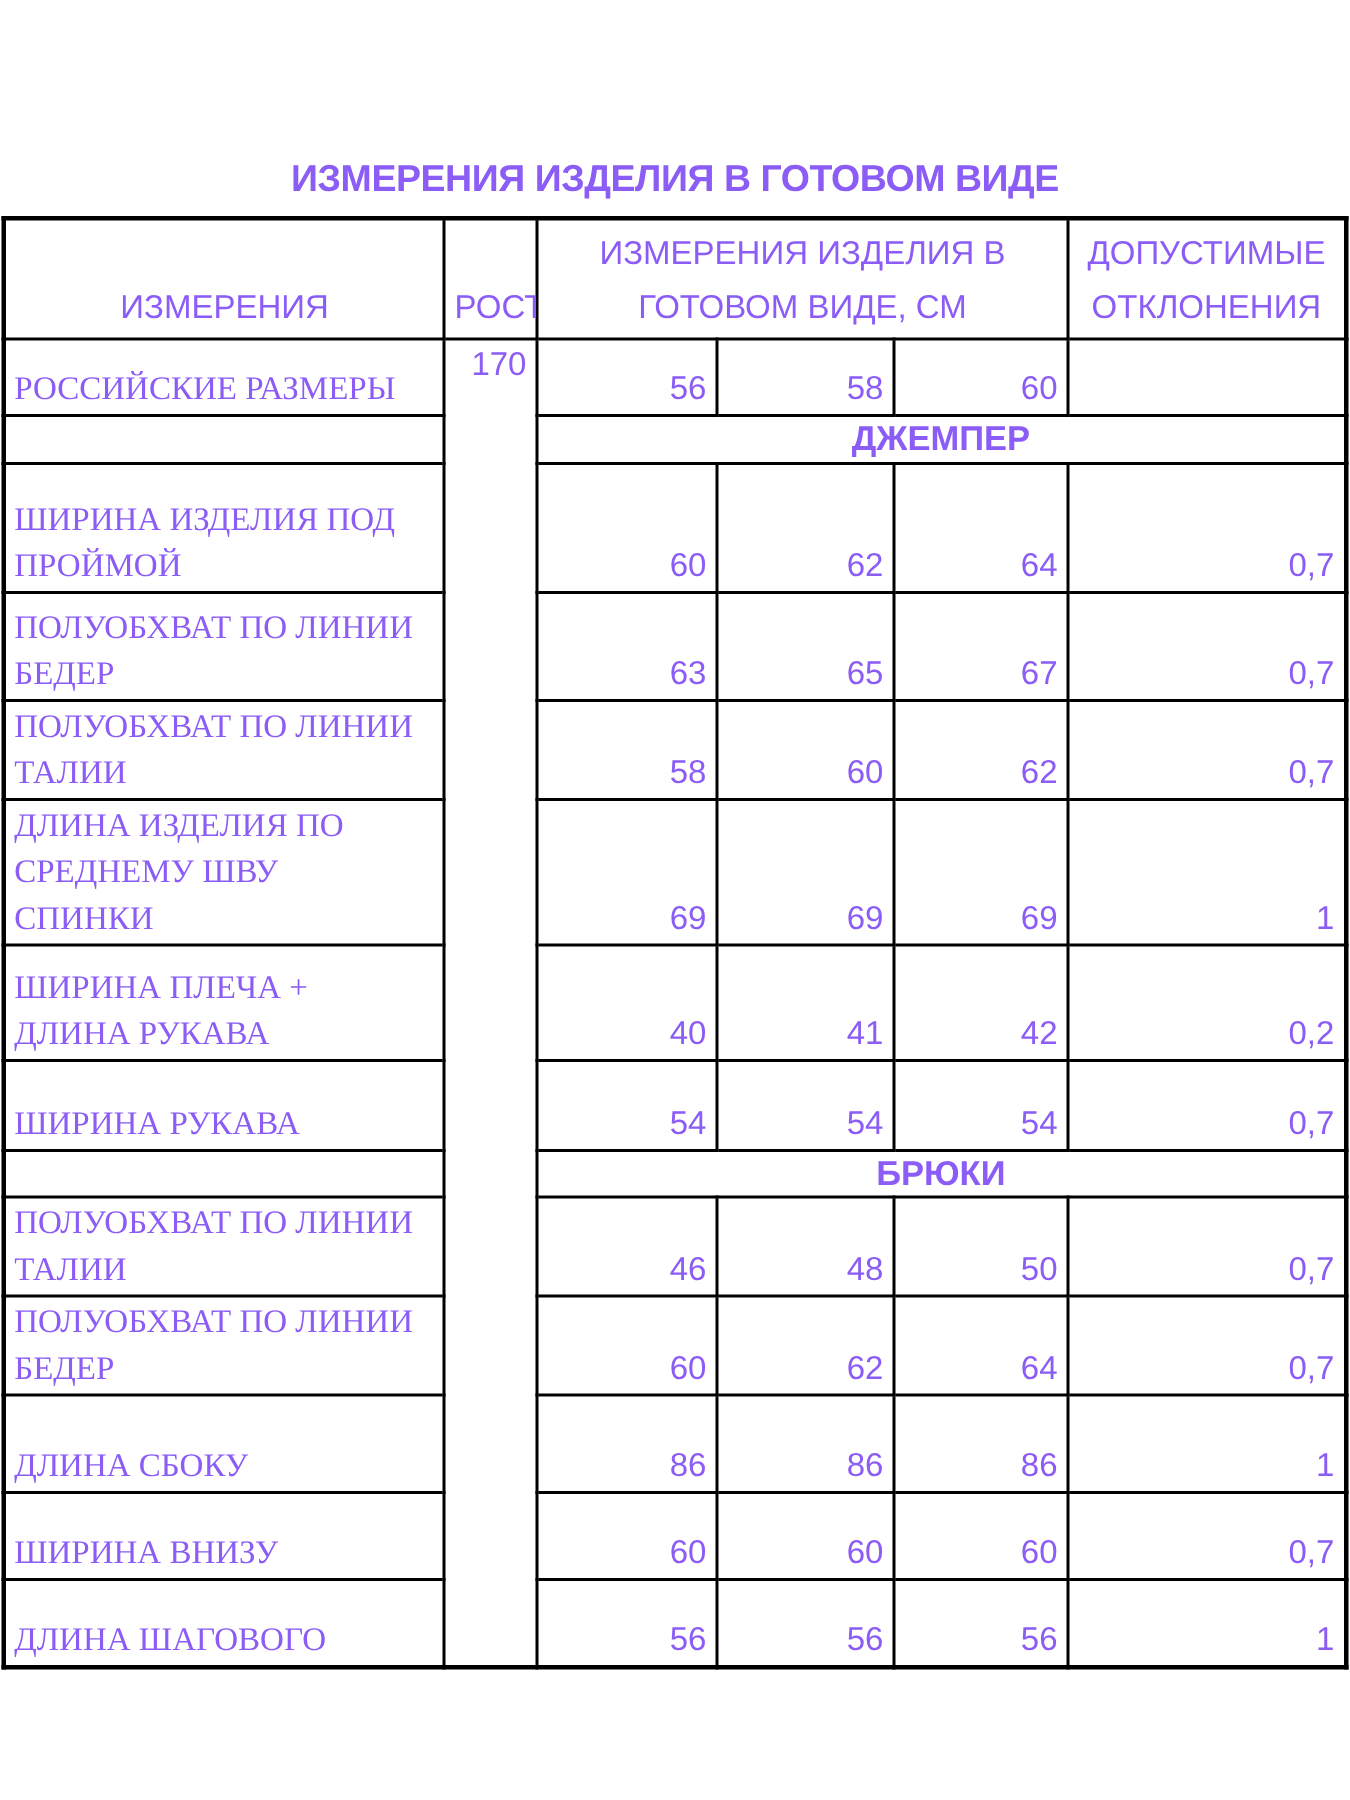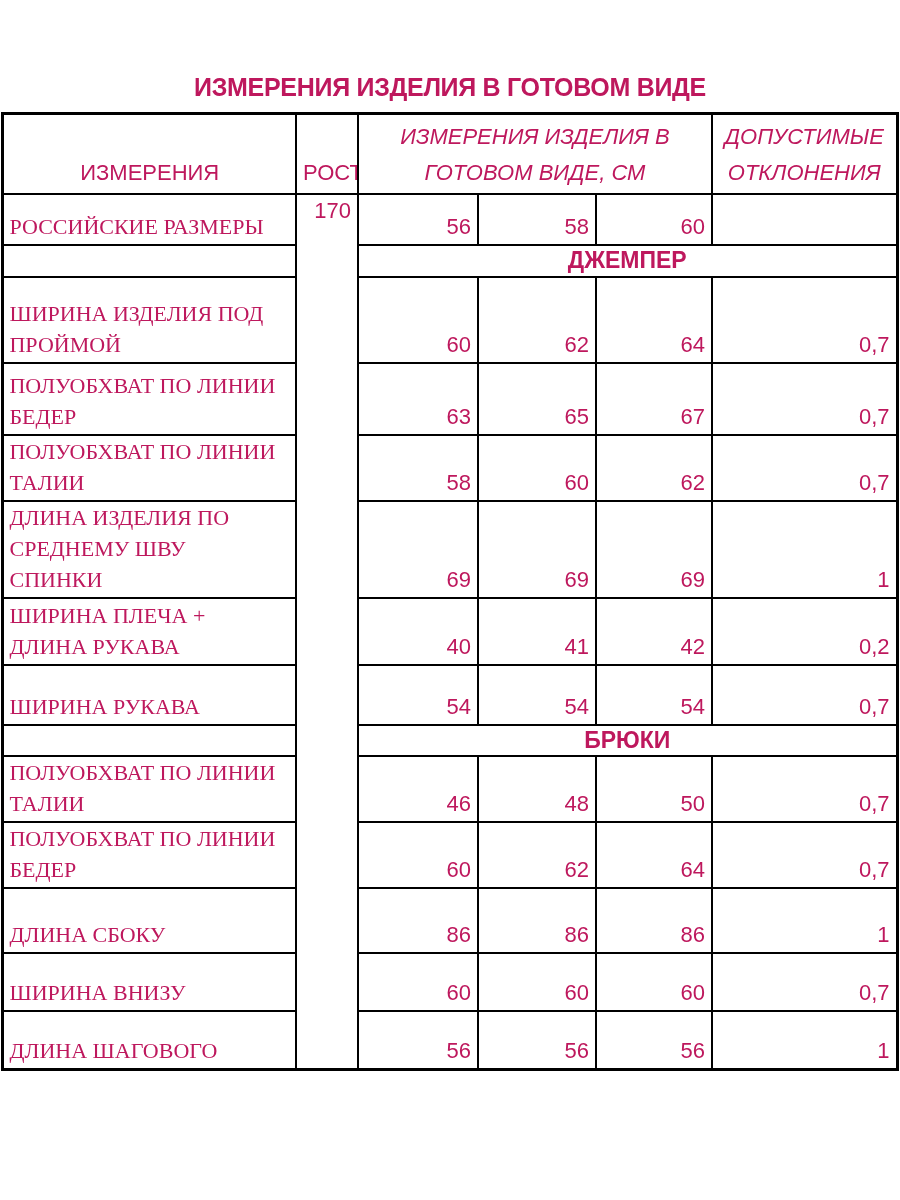--- a/index.html
+++ b/index.html
@@ -1,36 +1,36 @@
 <!DOCTYPE html>
 <html><head>
 <meta charset="utf-8">
 <style>
   html,body { margin:0; padding:0; background:#fff; }
   .page {
     width:900px; height:1200px; background:#ffffff; box-sizing:border-box;
-    font-family:"Liberation Sans","DejaVu Sans",sans-serif; color:#be185d;
-    padding-top:71px; overflow:hidden;
+    font-family:"Liberation Sans","DejaVu Sans",sans-serif; color:#8b5cf6;
+    padding-top:103px; overflow:hidden;
   }
   .title {
     margin:0 0 9px 0; text-align:center;
     font-size:25px; font-weight:bold; letter-spacing:-0.3px; line-height:32px;
   }
   table.size-table {
     border-collapse:collapse; table-layout:fixed;
     width:894px; margin:0 auto; border:3px solid #000;
     background:#fff;
   }
   td {
     border:2px solid #000; vertical-align:bottom;
     font-size:22px; padding:0 6px 2px 6px; overflow:hidden;
     box-sizing:border-box;
   }
   td.hdr { text-align:center; vertical-align:bottom; line-height:36px; padding-bottom:2px; }
-  td.pre { white-space:pre-line;font-style:italic; }
+  td.pre { white-space:pre-line; }
   td.lbl { text-align:left; padding-left:5px; line-height:31px; white-space:pre-line;font-family:Liberation Serif, serif; }
   td.num { text-align:right; padding-right:6px; line-height:30px; }
   td.rost { vertical-align:top; text-align:right; padding-top:1px; line-height:30px; }
   td.section {
     text-align:center; vertical-align:middle;
     font-weight:bold; font-size:23px; line-height:1.1; padding:2px 6px;
   }
 </style>
 </head>
 <body>
@@ -98,21 +98,21 @@
       </tr>
       <tr style="height:96px">
         <td class="lbl">ДЛИНА ИЗДЕЛИЯ ПО
 СРЕДНЕМУ ШВУ
 СПИНКИ</td>
         <td class="num">69</td>
         <td class="num">69</td>
         <td class="num">69</td>
         <td class="num">1</td>
       </tr>
-      <tr style="height:67px">
+      <tr style="height:77px">
         <td class="lbl">ШИРИНА ПЛЕЧА +
 ДЛИНА РУКАВА</td>
         <td class="num">40</td>
         <td class="num">41</td>
         <td class="num">42</td>
         <td class="num">0,2</td>
       </tr>
       <tr style="height:60px">
         <td class="lbl">ШИРИНА РУКАВА</td>
         <td class="num">54</td>

